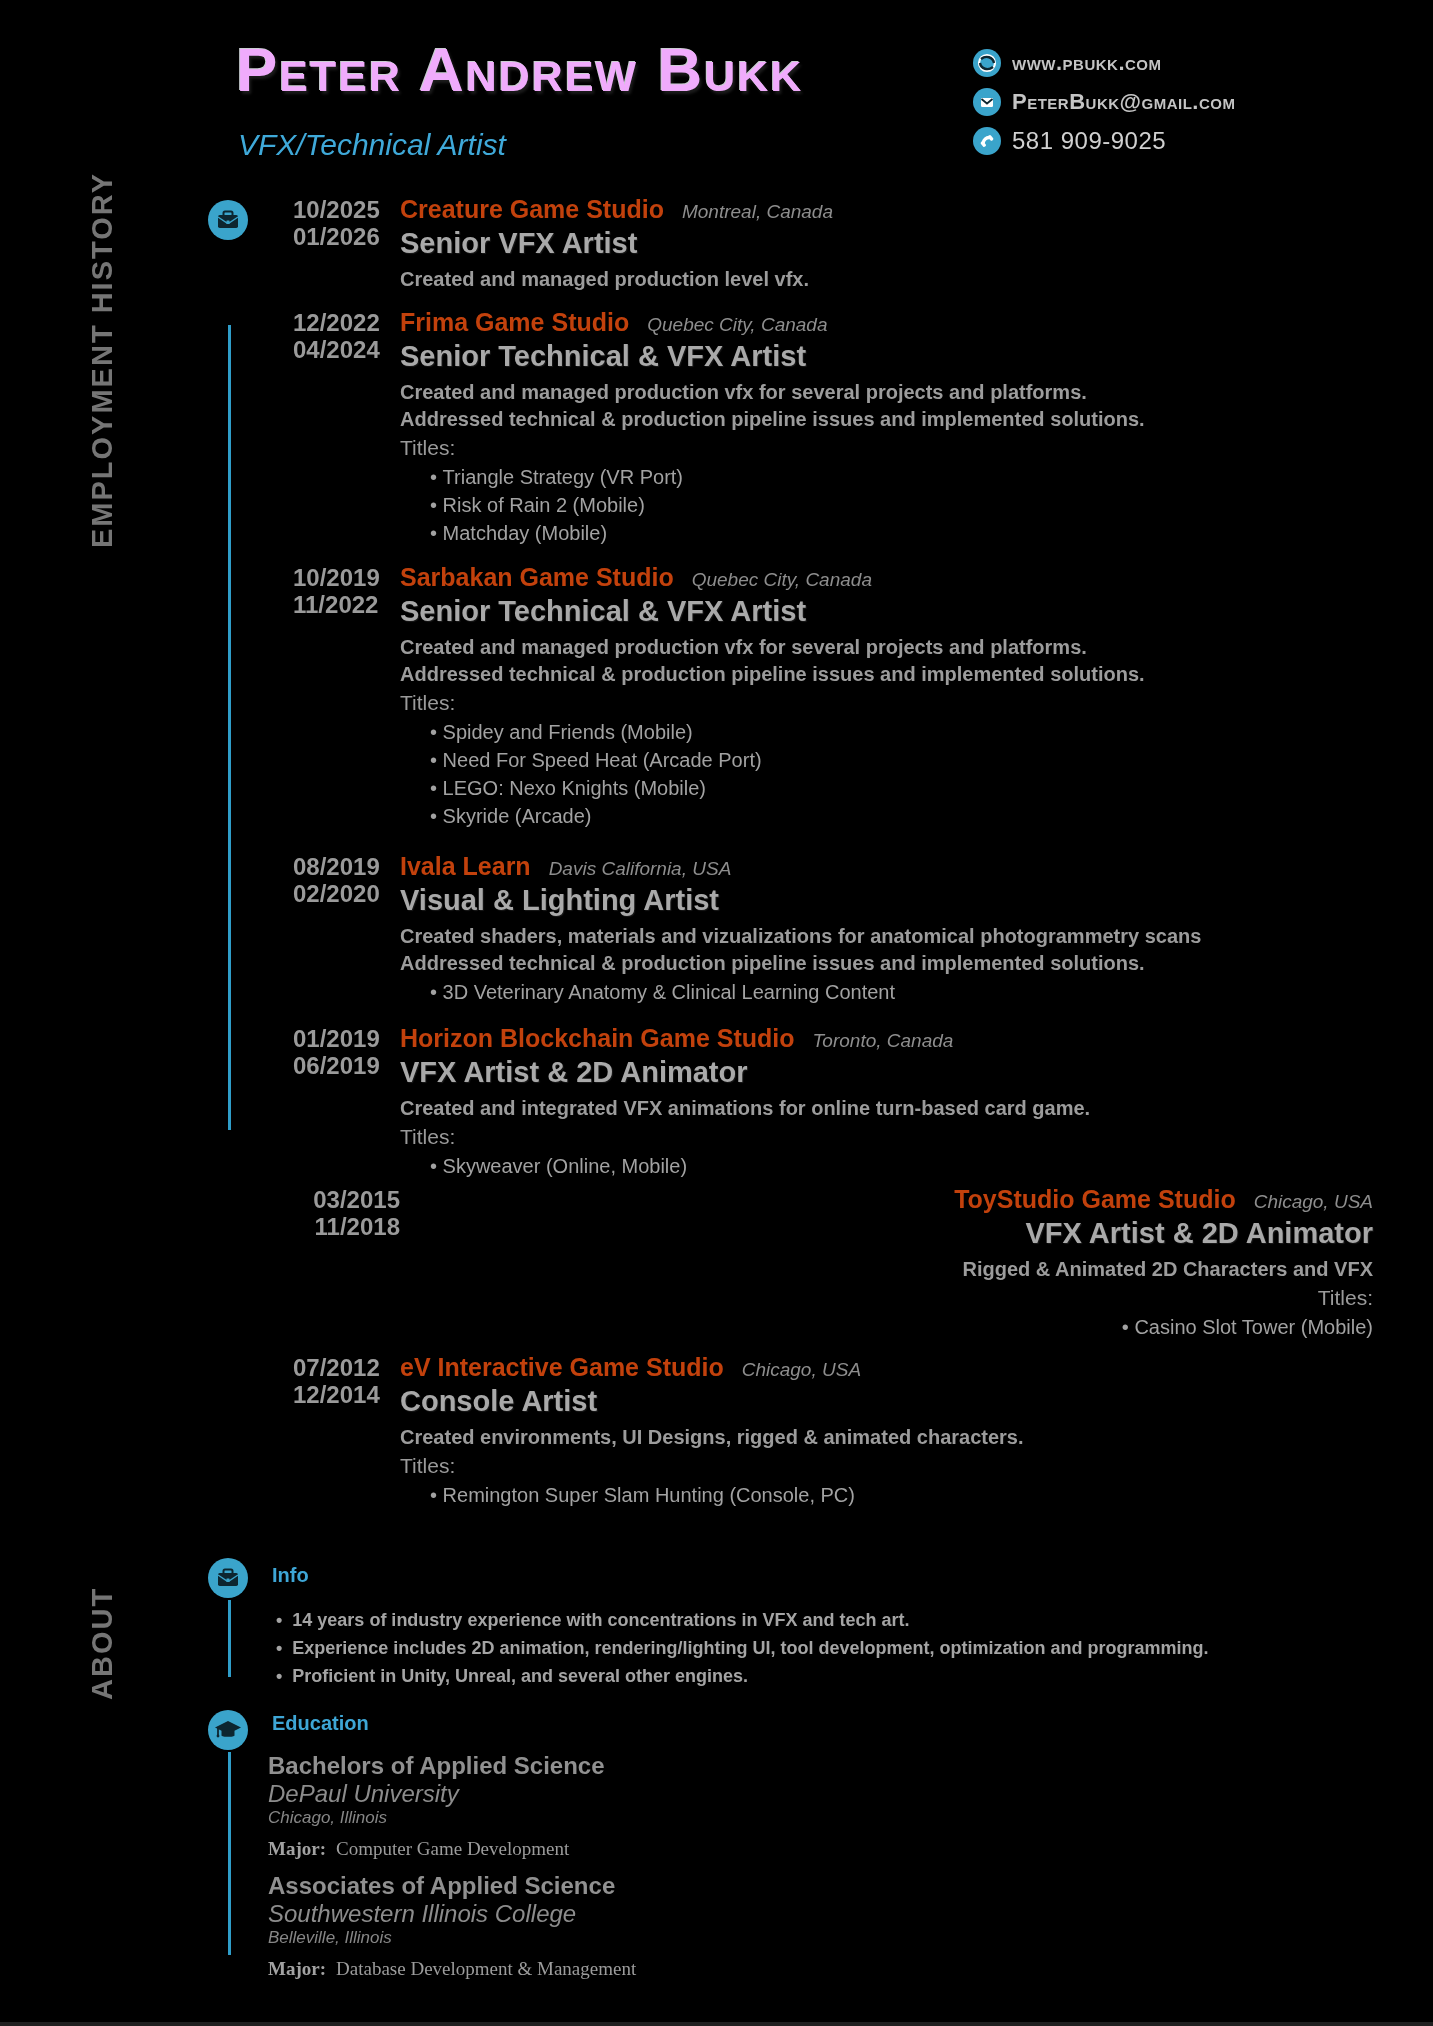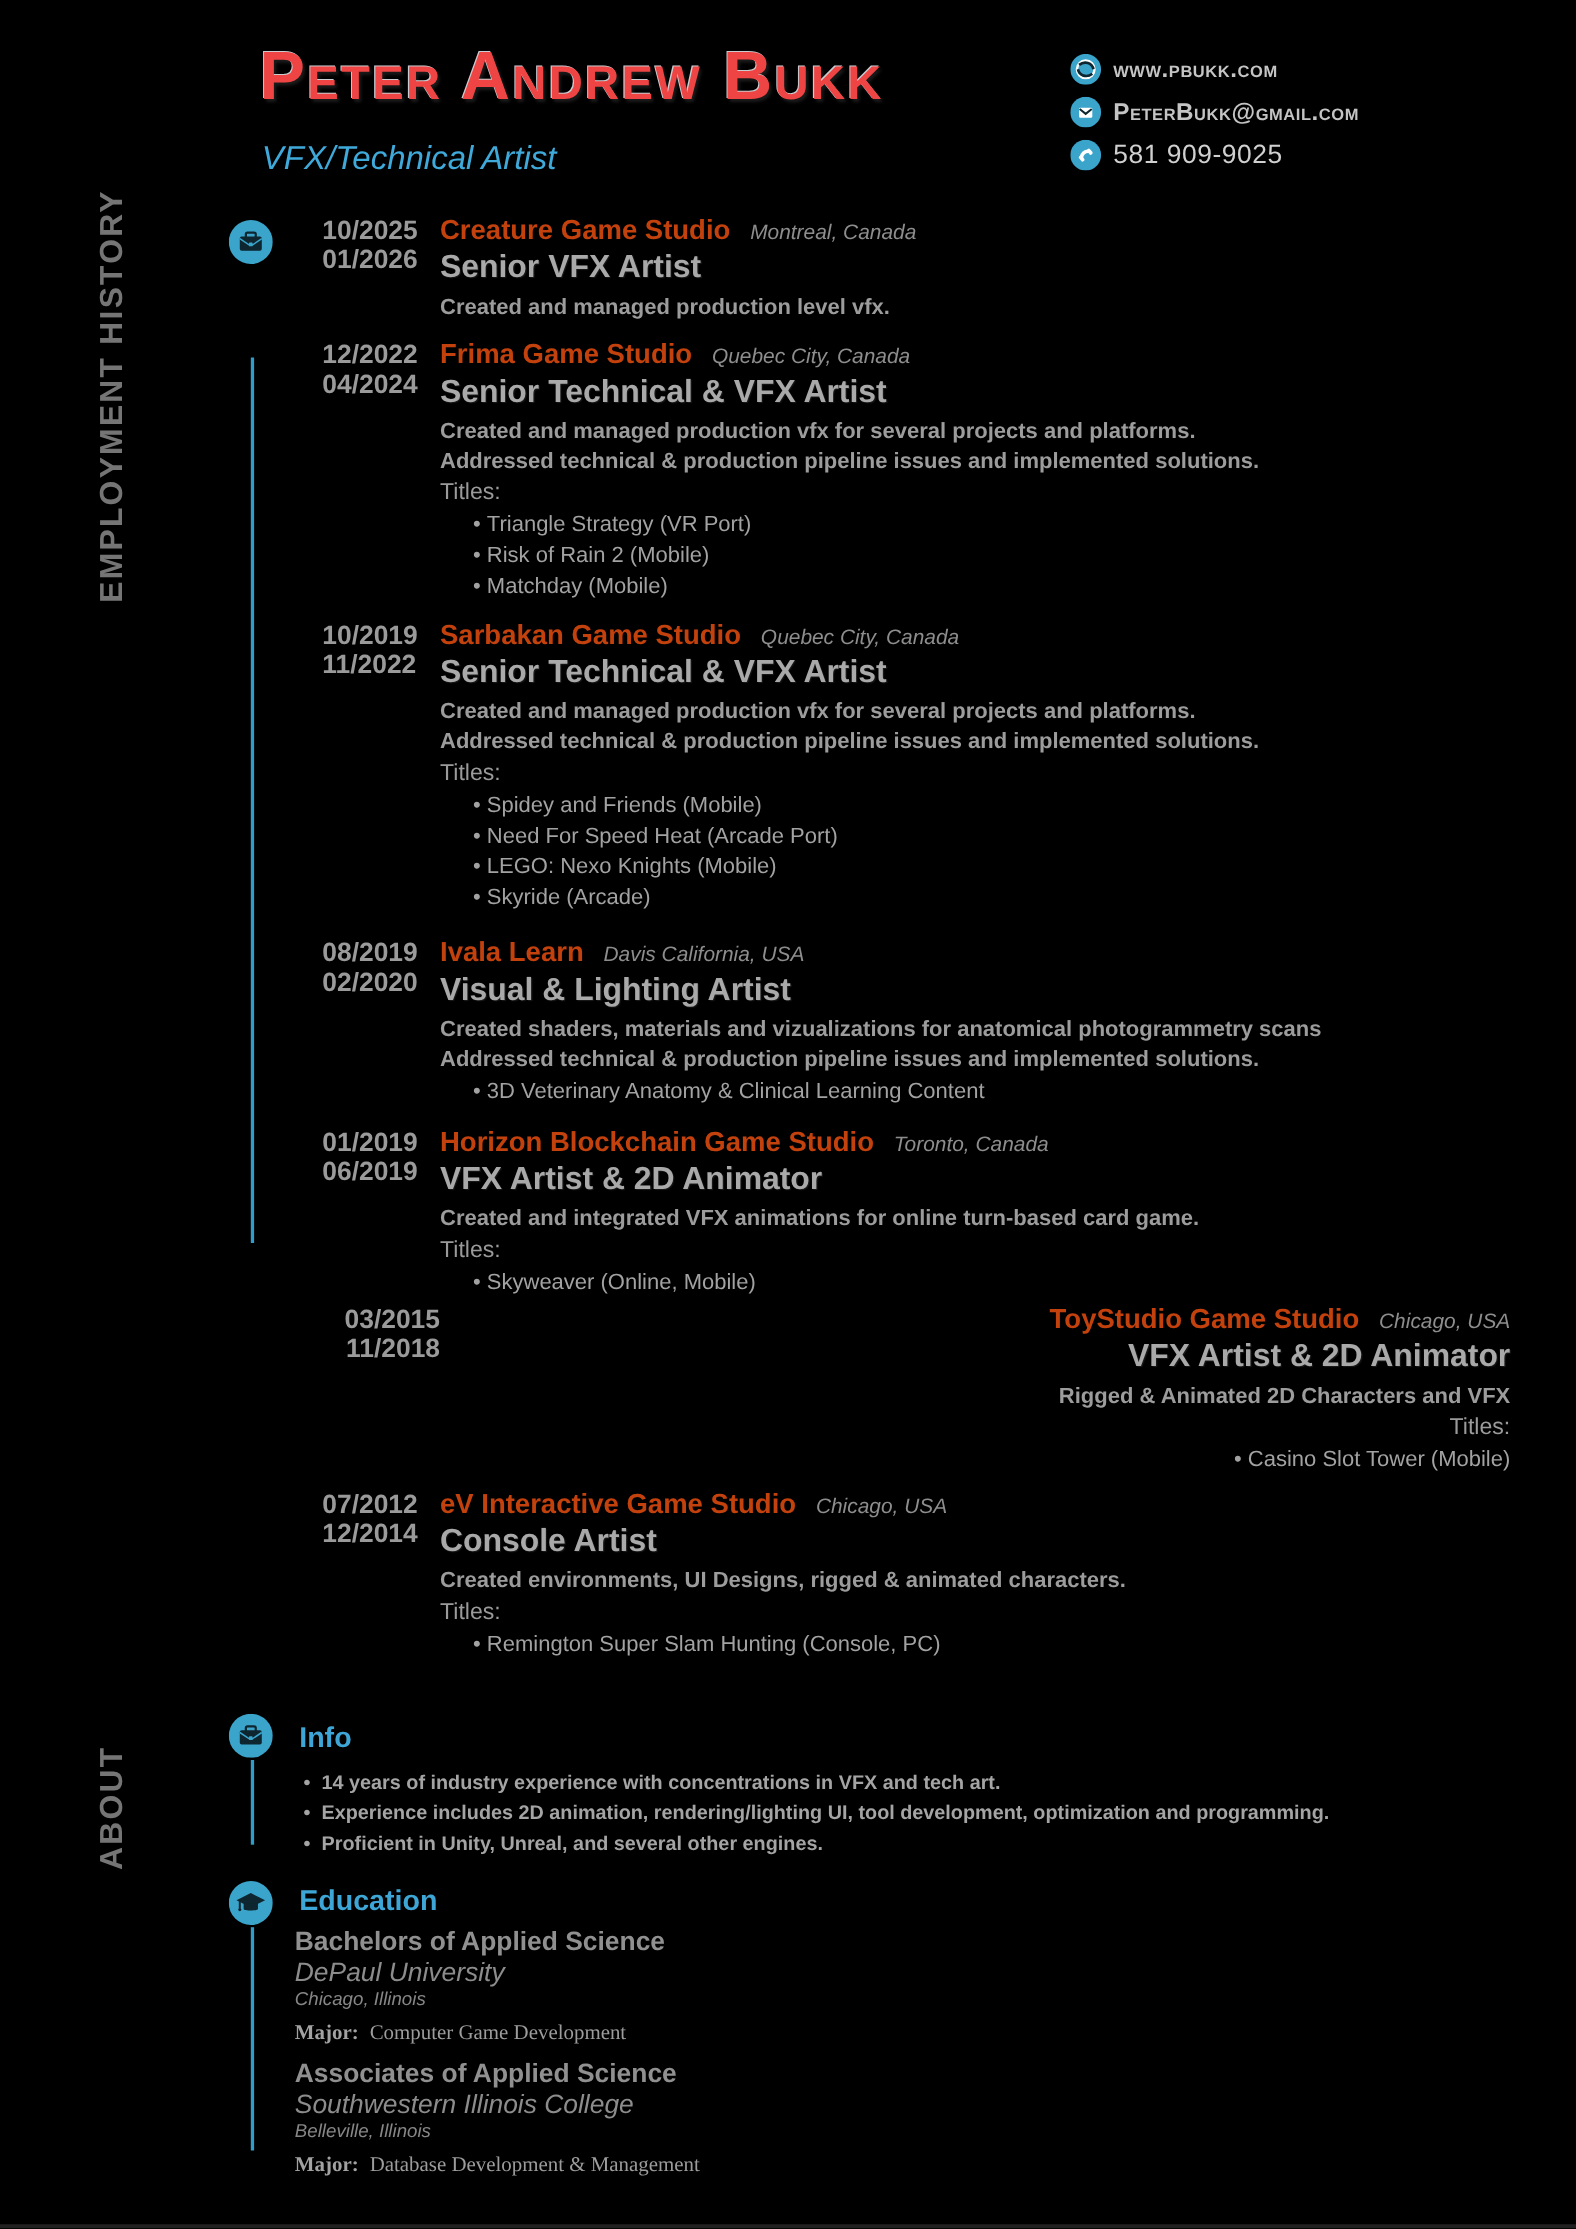--- a/index.html
+++ b/index.html
@@ -8,21 +8,21 @@
     width:1433px;height:2026px;
     background:#000;
     overflow:hidden;
     font-family:"Liberation Sans", sans-serif;
   }
   
   .name{
     position:absolute;left:236px;top:34px;
     font-size:62px;font-weight:700;letter-spacing:2px;
     font-variant:small-caps;
-    color:#ef4444;
+    color:#f0abfc;
     text-shadow:-1px -1px 0 #c9cdd1, 2px 3px 3px #1c1c1c;
     white-space:nowrap;
   }
   .subtitle{
     position:absolute;left:238px;top:128px;
     font-size:30px;font-style:italic;color:#3fa9d9;
     white-space:nowrap;
   }
   .contact{position:absolute;left:973px;top:48px;}
   .contact-row{display:flex;align-items:center;gap:11px;margin-bottom:9px;height:30px;}
@@ -55,21 +55,21 @@
   .company{font-size:25px;font-weight:700;color:#c2410c;}
   .location{font-size:19px;font-style:italic;color:#8d8d8d;margin-left:18px;}
   .job-title{font-size:29px;font-weight:700;color:#a9a9a9;line-height:34px;margin-bottom:6px;
              text-shadow:1px 1px 1px #1a1a1a;white-space:nowrap;}
   .desc-line{font-size:20px;font-weight:700;color:#9c9c9c;line-height:27px;white-space:nowrap;}
   .titles-label{font-size:21px;font-weight:400;color:#9a9a9a;line-height:28px;margin-top:1px;}
   .titles-list{list-style:none;margin:1px 0 0 0;padding:0 0 0 30px;}
   .titles-list li{font-size:20px;font-weight:400;color:#a2a2a2;line-height:28px;white-space:nowrap;}
   .titles-list li::before{content:"\2022\00a0";color:#a2a2a2;}
   
-  .sec-heading{position:absolute;font-size:26px;font-weight:700;color:#3ea6d6;white-space:nowrap;}
+  .sec-heading{position:absolute;font-size:20px;font-weight:700;color:#3ea6d6;white-space:nowrap;}
   .info-bullets{position:absolute;left:276px;top:1606px;}
   .info-bullets .ib{font-size:18px;font-weight:700;color:#a4a4a4;line-height:28px;white-space:nowrap;}
   .info-bullets .ib::before{content:"\2022\00a0\00a0";color:#a4a4a4;}
   
   .edu{position:absolute;left:268px;width:900px;}
   .edu .degree{font-size:24px;font-weight:700;color:#909090;line-height:28px;}
   .edu .school{font-size:24px;font-style:italic;color:#8c8c8c;line-height:27px;}
   .edu .city{font-size:17px;font-style:italic;color:#868686;line-height:21px;}
   .edu .major-row{margin-top:9px;font-size:19px;line-height:24px;font-family:Liberation Serif, serif;}
   .edu .major-label{font-weight:700;color:#a2a2a2;}

